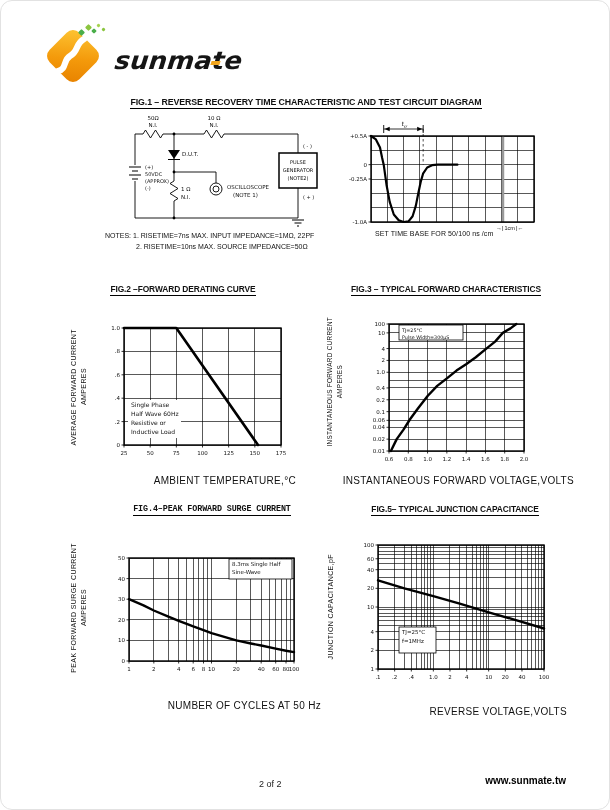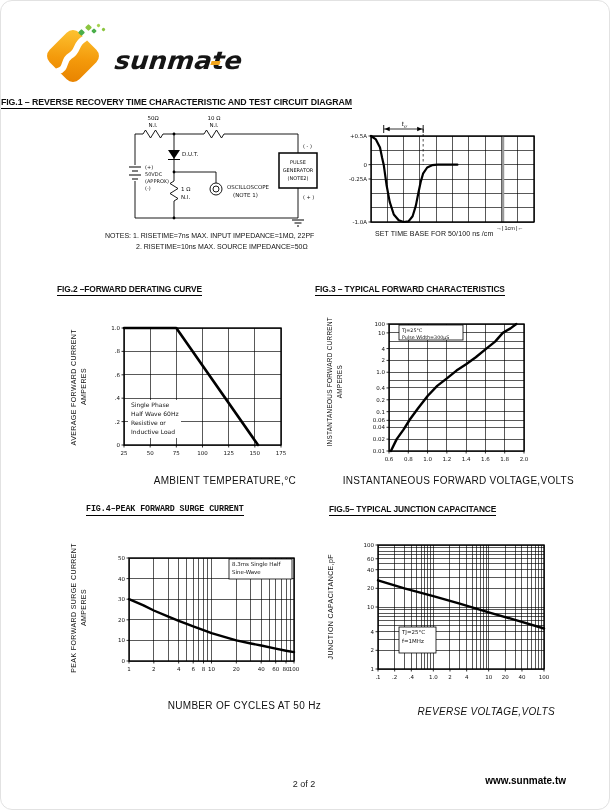--- a/index.html
+++ b/index.html
@@ -18,32 +18,32 @@
   .d2{left:47px;top:4px;width:5px;height:5px;background:#8bc53f;}
   .d3{left:53px;top:8px;width:4px;height:4px;background:#4aae4a;}
   .d4{left:58px;top:3px;width:3px;height:3px;background:#a6d34f;}
   .d5{left:63px;top:7px;width:3px;height:3px;background:#8bc53f;}
   .wordmark{position:absolute;left:76px;top:24px;font-family:"DejaVu Sans",sans-serif;
             font-style:italic;font-weight:bold;font-size:26px;letter-spacing:0;
             transform:skewX(-6deg) scaleY(.95);color:#151515;}
   .word-accent{position:absolute;left:172px;top:40px;width:9px;height:4px;background:#f2a51c;
                transform:skewX(-18deg);}
   
-  .fig-title{position:absolute;text-align:left;font-size:8.4px;font-weight:bold;letter-spacing:-0.1px;}
+  .fig-title{position:absolute;text-align:center;font-size:8.4px;font-weight:bold;letter-spacing:-0.1px;}
   .fig-title span{border-bottom:1.4px solid #000;padding-bottom:1px;}
   .t1{left:0;width:610px;top:96px;font-size:8.8px;}
   .t2{left:56px;width:252px;top:283px;}
   .t3{left:314px;width:262px;top:283px;}
   .t4{left:85px;width:252px;top:503px;font-family:Liberation Mono, monospace;}
   .t5{left:328px;width:252px;top:503px;}
   .xlabel{position:absolute;text-align:right;font-size:10px;letter-spacing:.3px;}
   .xl2{left:105px;top:474px;width:190px;}
   .xl3{left:338px;top:474px;width:235px;}
   .xl4{left:105px;top:699px;width:215px;}
-  .xl5{left:336px;top:705px;width:218px;font-style:italic;}
+  .xl5{left:348px;top:705px;width:218px;}
   .ylab{position:absolute;display:flex;flex-direction:row;gap:3px;align-items:center;justify-content:center;overflow:hidden;}
   .vt{writing-mode:vertical-rl;transform:rotate(180deg);font-size:7px;letter-spacing:.4px;white-space:nowrap;}
   .yl2{left:60px;top:300px;height:172px;width:34px;}
   .yl3{left:316px;top:281px;height:200px;width:34px;}
   .yl3 .vt{font-size:6.4px;letter-spacing:.3px;}
   .yl4{left:60px;top:516px;height:182px;width:34px;}
   .yl5{left:318px;top:518px;height:176px;width:22px;}
   
   .notes{position:absolute;left:104px;top:229px;width:268px;font-size:7px;line-height:11px;}
   .notes .n2{margin-left:31px;}
@@ -54,21 +54,21 @@
   .cm-arr.l::before{content:"\007C\2190";}
   
   svg text{font-family:"DejaVu Sans",sans-serif;fill:#111;}
   .c-wave{left:342px;top:119px;}
   .c-f2{left:103px;top:321px;}
   .c-f3{left:364px;top:317px;}
   .c-f4{left:108px;top:551px;}
   .c-f5{left:355px;top:538px;}
   .circuit{left:90px;top:110px;}
   
-  .pageno{position:absolute;left:258px;top:778px;width:90px;text-align:center;font-size:9px;color:#222;}
+  .pageno{position:absolute;left:258px;top:778px;width:90px;text-align:left;font-size:9px;color:#222;}
   .site{position:absolute;left:430px;top:774px;width:135px;text-align:right;font-size:10px;font-weight:bold;color:#000;}
 </style>
 </head>
 <body>
 
 <div class="page">
 
   <div class="logo">
     <div class="logo-mark">
       <div class="diamond"></div>

